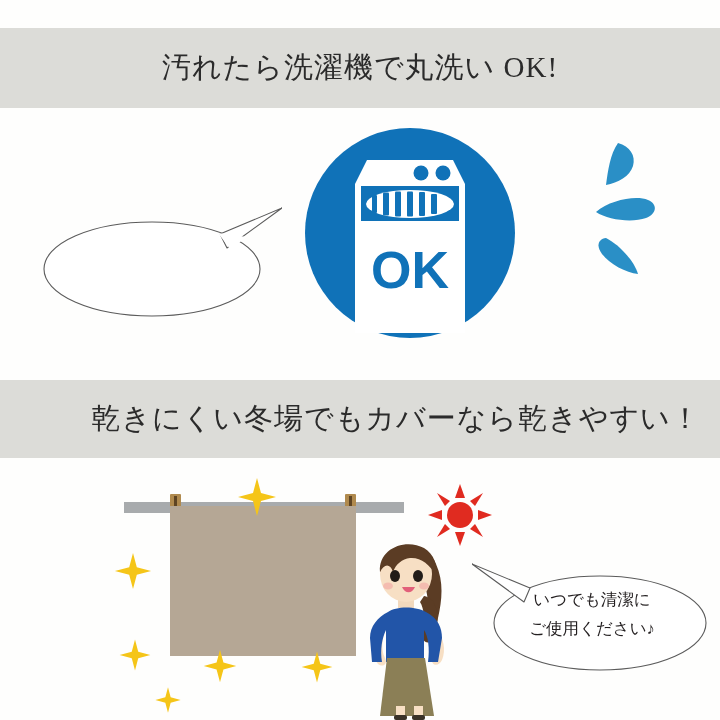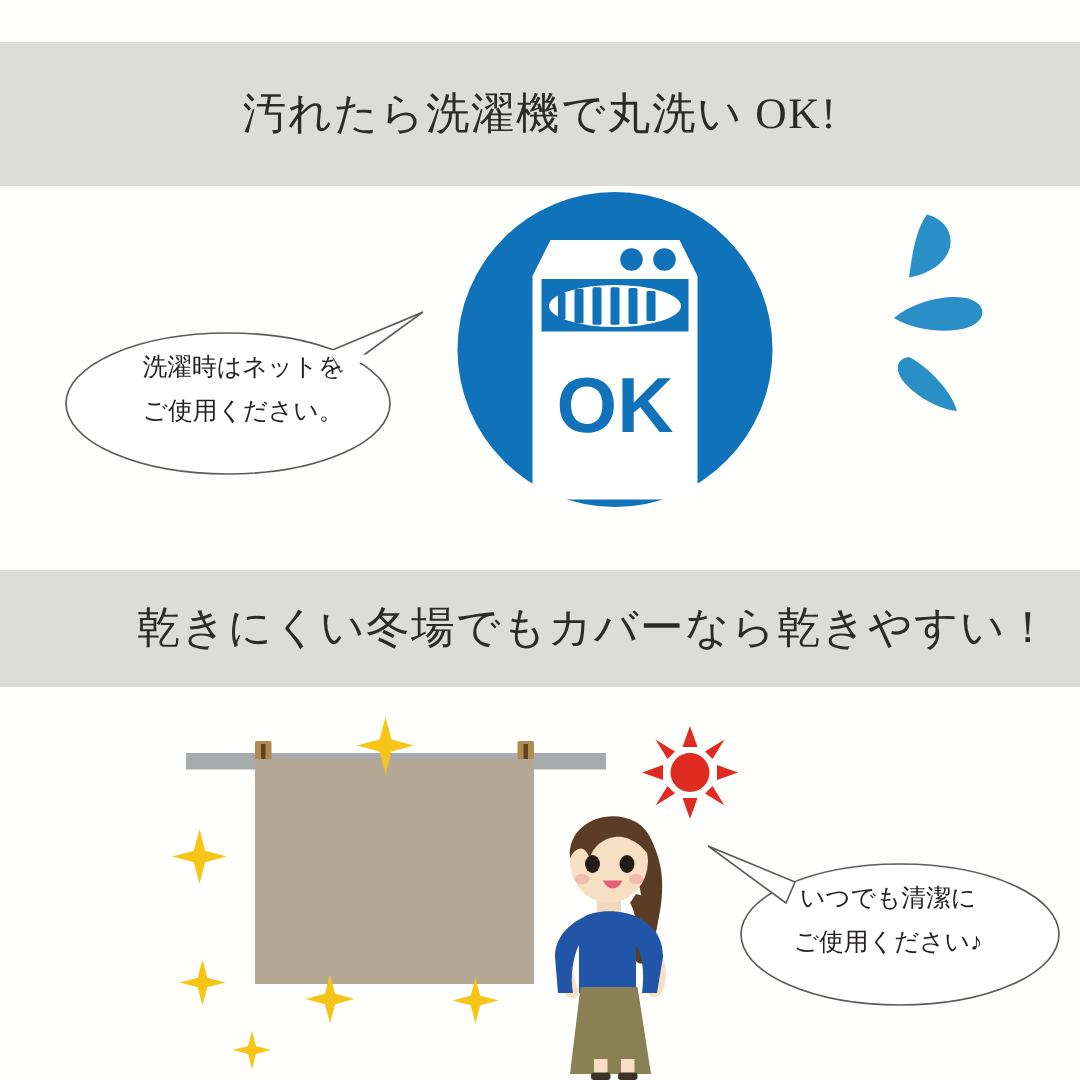--- a/index.html
+++ b/index.html
@@ -9,21 +9,21 @@
     font-family:"Liberation Sans","DejaVu Sans",sans-serif;
   }
   #page{position:relative;width:720px;height:720px;background:#fefefd;}
 
   
   .band{
     position:absolute;left:0;width:720px;
     background:#dcdcd8;
     display:flex;align-items:center;justify-content:center;
   }
-  #band-1{top:28px;height:96px;justify-content:center;}
+  #band-1{top:28px;height:80px;justify-content:center;}
   #band-2{top:380px;height:78px;padding-left:36px;}
   .band-text{
     font-family:"Liberation Serif","DejaVu Serif",serif;
     font-size:29px;color:#2b2b2b;letter-spacing:1px;white-space:nowrap;
   }
 
   
   #washer-wrap{position:absolute;left:305px;top:128px;width:210px;height:215px;}
   #washer-circle{
     position:absolute;left:0;top:0;width:210px;height:210px;border-radius:50%;
@@ -103,22 +103,20 @@
     <path d="M8 72 C22 60 48 55 60 60 C70 64 69 74 58 78 C44 83 20 80 8 72 Z" fill="#2a8fc6"></path>
     <path d="M18 98 C30 104 46 120 50 134 C38 133 22 124 14 114 C8 106 10 99 18 98 Z" fill="#2a8fc6"></path>
   </svg>
 
   <div class="bubble" id="bubble-1">
     <svg width="240" height="112" viewBox="0 0 240 112">
       <ellipse cx="110" cy="63" rx="108" ry="47" fill="#ffffff" stroke="#5b5b5b" stroke-width="1.1"></ellipse>
       <path d="M178 28 L240 2 L185 42 Z" fill="#ffffff" stroke="#5b5b5b" stroke-width="1.1" stroke-linejoin="round"></path>
       <path d="M176 27 L205 31 L188 43" fill="#ffffff" stroke="none"></path>
     </svg>
-    <div class="bubble-txt">洗濯時はネットを
-ご使用ください。</div>
   </div>
 
   <div class="band" id="band-2">
     <div class="band-text">乾きにくい冬場でもカバーなら乾きやすい！</div>
   </div>
 
   <div id="pole"></div>
   <div class="pin" id="pin-1"></div>
   <div class="pin" id="pin-2"></div>
   <div id="fabric"></div>

